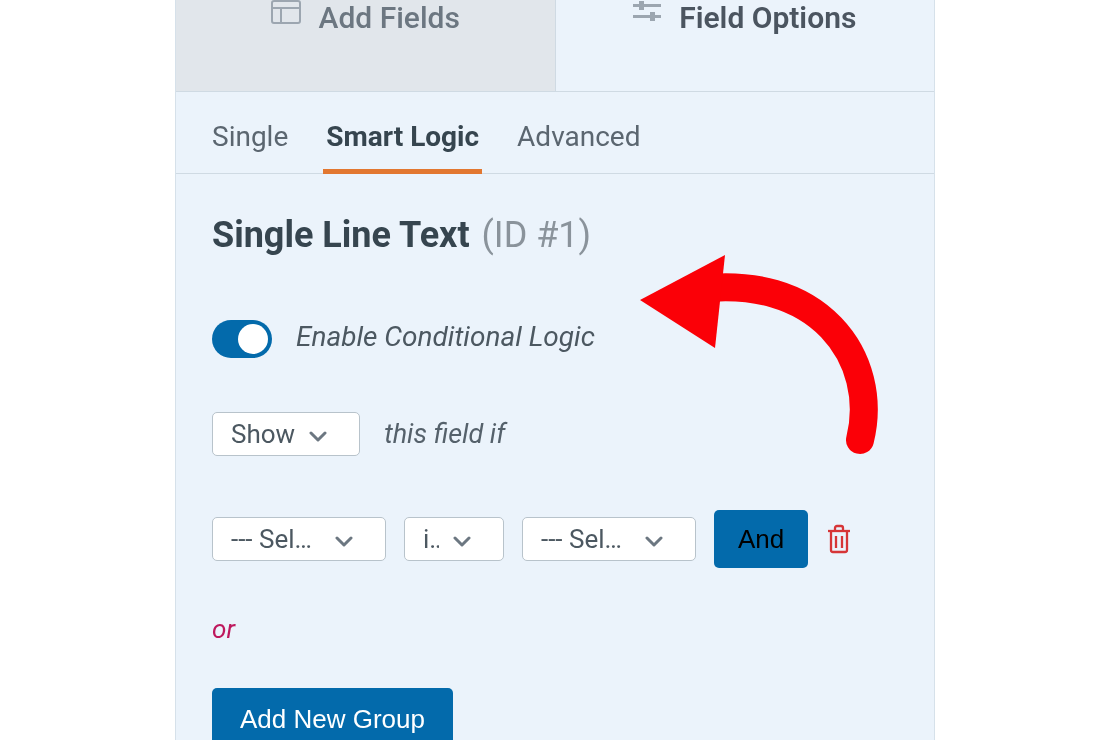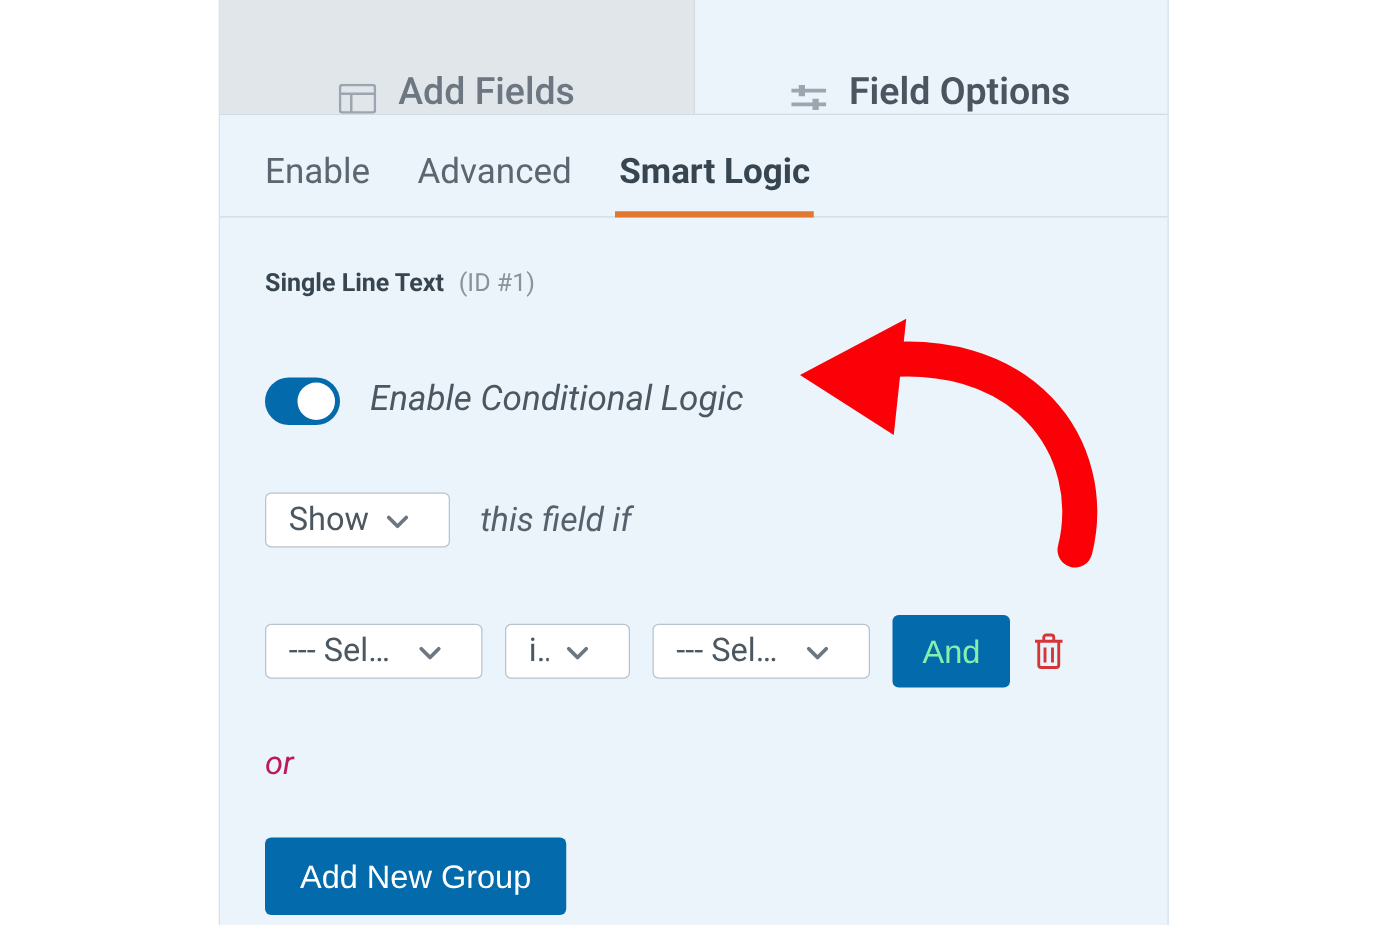--- a/index.html
+++ b/index.html
@@ -25,21 +25,21 @@
 
   
   .main-tabs {
     display: flex;
     height: 92px;
     border-bottom: 1px solid #cfdae3;
   }
   .main-tab {
     flex: 1;
     display: flex;
-    align-items: flex-end;
+    align-items: flex-start;
     justify-content: center;
     gap: 18px;
     font-size: 30px;
     font-weight: 600;
     color: #4b5560;
     position: relative;
   }
   .main-tab.inactive {
     background: #e1e6eb;
     color: #6c7781;
@@ -78,21 +78,21 @@
     bottom: -1px;
     height: 5px;
     background: #e27730;
   }
 
   
   .content {
     padding: 40px 36px 30px 36px;
   }
   .field-title {
-    font-size: 20px;
+    font-size: 36px;
     font-weight: 700;
     color: #36454f;
   }
   .field-id {
     font-weight: 400;
     color: #8a939b;
   }
 
   
   .toggle-row {
@@ -161,21 +161,21 @@
     gap: 18px;
     margin-top: 54px;
   }
   .cond-row .select-box { min-width: 0; }
   .sel-field { width: 174px; justify-content: space-between;}
   .sel-op    { width: 100px; justify-content: space-between;}
   .sel-val   { width: 174px; justify-content: space-between;}
   .select-text { white-space: nowrap; overflow: hidden; text-overflow: ellipsis; }
   .and-btn {
     background: #036aab;
-    color: #86efac;
+    color: #000000;
     height: 58px;
     border: none;
     border-radius: 5px;
     padding: 0 24px;
     font-size: 26px;
     cursor: pointer;
   }
   .trash {
     color: #d63537;
     cursor: pointer;
@@ -235,23 +235,23 @@
           <rect x="0" y="15" width="28" height="3"></rect>
           <rect x="6" y="1" width="5" height="9"></rect>
           <rect x="17" y="12" width="5" height="9"></rect>
         </svg>
       </span>
       <span>Field Options</span>
     </div>
   </div>
 
   <div class="sub-tabs">
-    <div class="sub-tab">Enable</div>
+    <div class="sub-tab">Single</div>
+    <div class="sub-tab active">Smart Logic</div>
     <div class="sub-tab">Advanced</div>
-    <div class="sub-tab active">Smart Logic</div>
   </div>
 
   <div class="content">
 
     <div>
       <span class="field-title">Single Line Text</span>
       <span>&nbsp;</span>
       <span class="field-title field-id">(ID #1)</span>
     </div>
 

